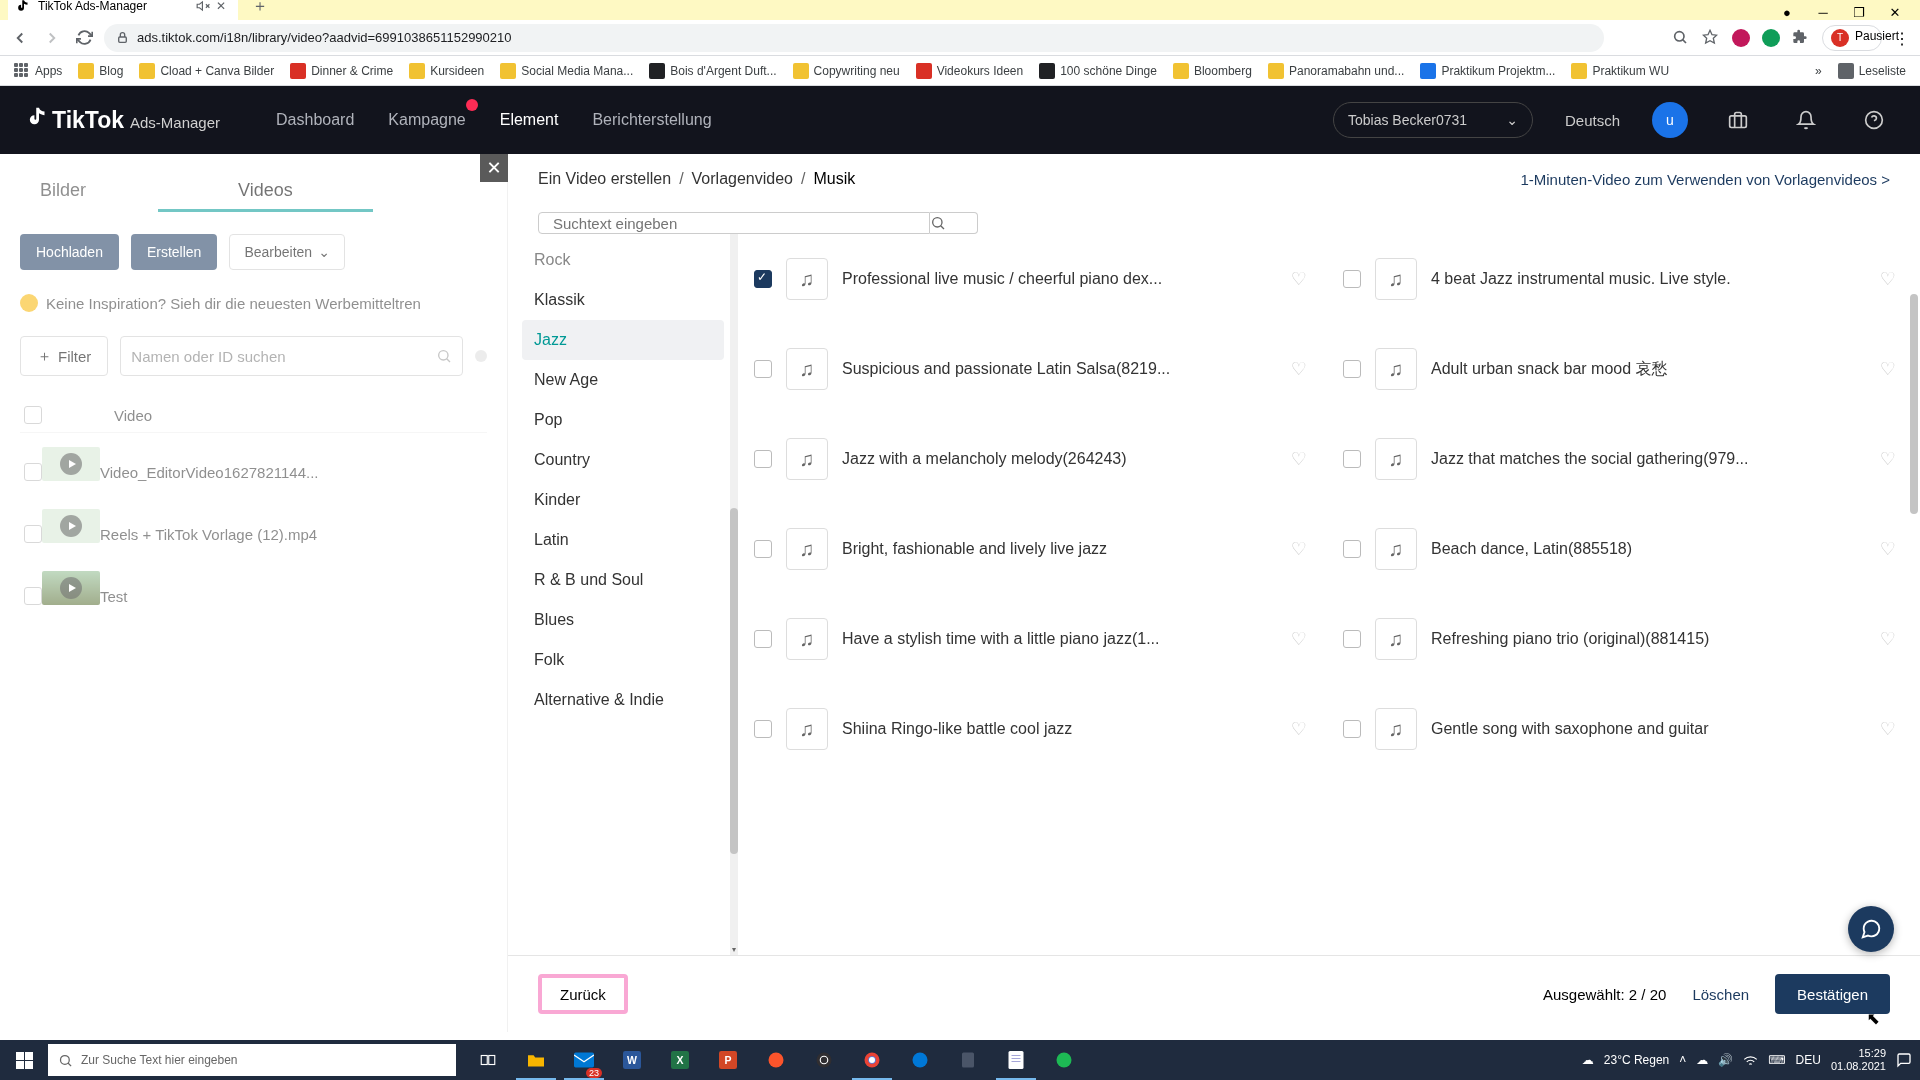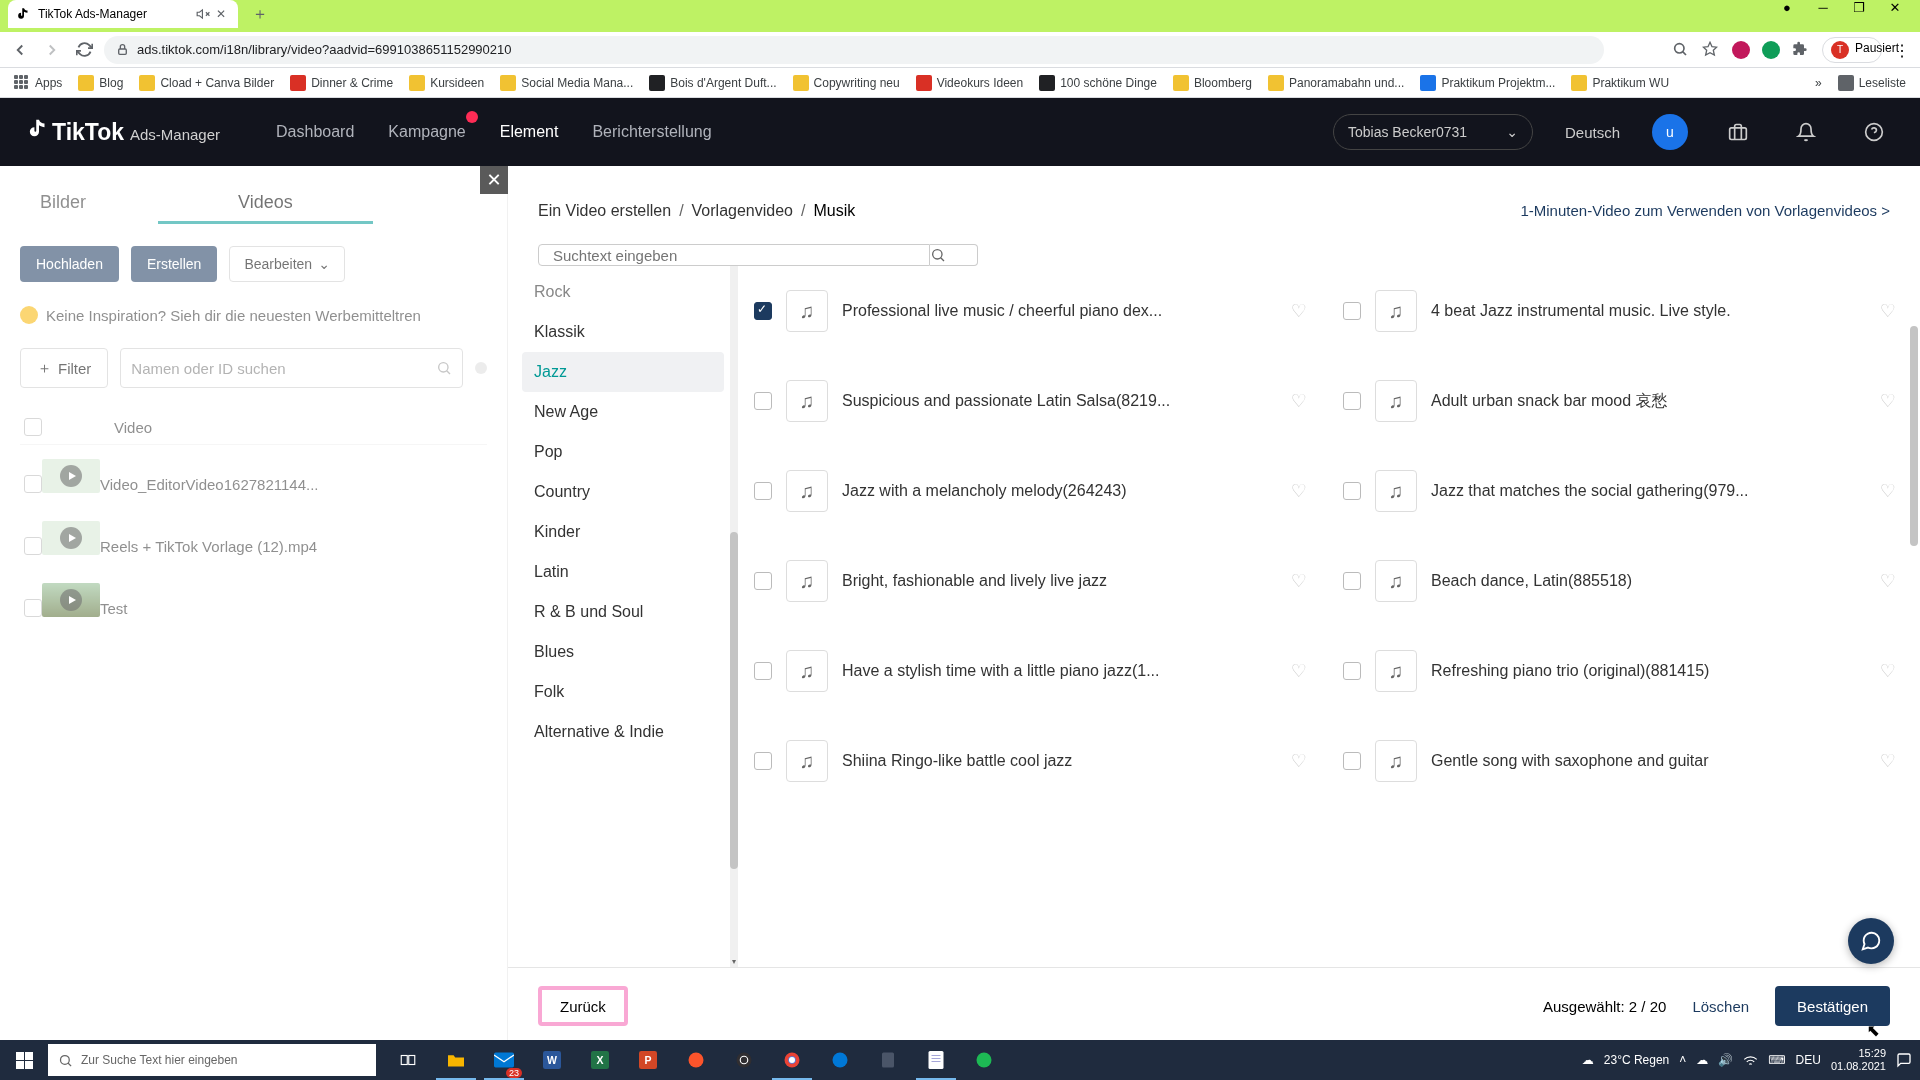--- a/index.html
+++ b/index.html
@@ -1,19 +1,19 @@
 <!DOCTYPE html>
 <html><head>
 <meta charset="utf-8">
 <style>
 * { margin: 0; padding: 0; box-sizing: border-box; font-family: -apple-system, BlinkMacSystemFont, "Segoe UI", Arial, sans-serif; }
 body { width: 1920px; height: 1080px; overflow: hidden; background: #fff; }
 
 
-.browser-top { height: 32px; background: #bef264; display: flex; align-items: flex-start; }
+.browser-top { height: 20px; background: #fef9c3; display: flex; align-items: flex-end; }
 .tab { background: #fff; height: 28px; width: 230px; margin-left: 8px; border-radius: 8px 8px 0 0; display: flex; align-items: center; padding: 0 8px; font-size: 12px; gap: 6px; }
 .favicon { width: 16px; height: 16px; display: flex; align-items: center; justify-content: center; }
 .tab-title { flex: 1; white-space: nowrap; overflow: hidden; }
 .tab-audio { width: 14px; height: 14px; }
 .tab-close { width: 14px; height: 14px; cursor: pointer; color: #5f6368; }
 .new-tab { margin-left: 8px; width: 28px; height: 28px; display: flex; align-items: center; justify-content: center; color: #5f6368; }
 .win-controls { margin-left: auto; display: flex; gap: 18px; padding-right: 16px; color: #000; }
 .win-controls span { width: 18px; text-align: center; font-size: 13px; }
 
 .browser-bar { height: 36px; background: #fff; display: flex; align-items: center; padding: 0 8px; gap: 8px; border-bottom: 1px solid #dadce0; }
@@ -78,21 +78,21 @@
 .play-circ { width: 22px; height: 22px; border-radius: 50%; background: rgba(0,0,0,0.6); display: flex; align-items: center; justify-content: center; }
 .play-circ::after { content: ""; width: 0; height: 0; border-left: 7px solid #fff; border-top: 4px solid transparent; border-bottom: 4px solid transparent; margin-left: 2px; }
 .video-name { font-size: 15px; color: #333; white-space: nowrap; overflow: hidden; text-overflow: ellipsis; }
 
 
 .modal-overlay { position: absolute; left: 0; top: 0; width: 508px; height: 100%; background: rgba(255,255,255,0.45); pointer-events: none; }
 
 
 .right-panel { flex: 1; display: flex; flex-direction: column; position: relative; }
 .modal-close { position: absolute; left: -28px; top: 0; width: 28px; height: 28px; background: #5a5a5a; color: #fff; display: flex; align-items: center; justify-content: center; font-size: 18px; cursor: pointer; }
-.rp-header { display: flex; align-items: flex-start; padding: 16px 30px; margin-top: 20px; }
+.rp-header { display: flex; align-items: center; padding: 16px 30px; }
 .breadcrumb { font-size: 16px; color: #666; display: flex; gap: 8px; align-items: center; }
 .breadcrumb .crumb { color: #333; }
 .breadcrumb .crumb.active { color: #000; font-weight: 500; }
 .rp-link { margin-left: auto; color: #1c3a5f; font-size: 15px; }
 .rp-search { padding: 8px 30px 0; }
 .search-box { display: flex; width: 440px; }
 .search-box input { flex: 1; height: 22px; border: 1px solid #ccc; border-radius: 4px 0 0 4px; padding: 0 14px; font-size: 15px; outline: none; }
 .search-box button { width: 48px; border: 1px solid #ccc; border-left: none; border-radius: 0 4px 4px 0; background: #fff; cursor: pointer; color: #666; }
 .rp-tabs { display: flex; gap: 36px; padding: 18px 30px 0; border-bottom: 1px solid #e5e5e5; font-size: 16px; }
 .rp-tab { padding-bottom: 14px; color: #333; cursor: pointer; }
@@ -122,21 +122,21 @@
 .btn-confirm { background: #1c3a5f; color: #fff; border: none; height: 40px; padding: 0 22px; border-radius: 4px; font-size: 15px; cursor: pointer; position: relative; }
 .cursor-ptr { position: absolute; bottom: -14px; right: 10px; font-size: 16px; color: #000; }
 
 .help-fab { position: absolute; right: 26px; bottom: 80px; width: 46px; height: 46px; border-radius: 50%; background: #1c3a5f; color: #fff; display: flex; align-items: center; justify-content: center; font-size: 22px; cursor: pointer; box-shadow: 0 2px 8px rgba(0,0,0,0.3); }
 
 
 .taskbar { position: fixed; bottom: 0; left: 0; right: 0; height: 40px; background: #1f2b3e; display: flex; align-items: center; color: #fff; font-size: 12px; }
 .start { width: 48px; height: 40px; display: flex; align-items: center; justify-content: center; }
 .win-logo { display: grid; grid-template-columns: 8px 8px; grid-template-rows: 8px 8px; gap: 1px; }
 .win-logo i { background: #fff; }
-.tb-search { background: #fff; color: #666; height: 32px; width: 328px; display: flex; align-items: center; padding: 0 10px; gap: 8px; margin-right: 8px; }
+.tb-search { background: #fff; color: #666; height: 32px; width: 408px; display: flex; align-items: center; padding: 0 10px; gap: 8px; margin-right: 8px; }
 .tb-icons { display: flex; }
 .tb-icon { width: 48px; height: 40px; display: flex; align-items: center; justify-content: center; position: relative; }
 .tb-icon.active::after { content: ""; position: absolute; bottom: 0; left: 4px; right: 4px; height: 2px; background: #76b9ed; }
 .tb-badge { position: absolute; bottom: 2px; right: 6px; background: #d93025; color: #fff; font-size: 9px; border-radius: 7px; padding: 0 3px; }
 .tb-right { margin-left: auto; display: flex; align-items: center; gap: 10px; padding-right: 8px; }
 .tb-time { text-align: right; line-height: 1.2; font-size: 11px; }
 
 svg { display: block; }
 </style>
 </head>

